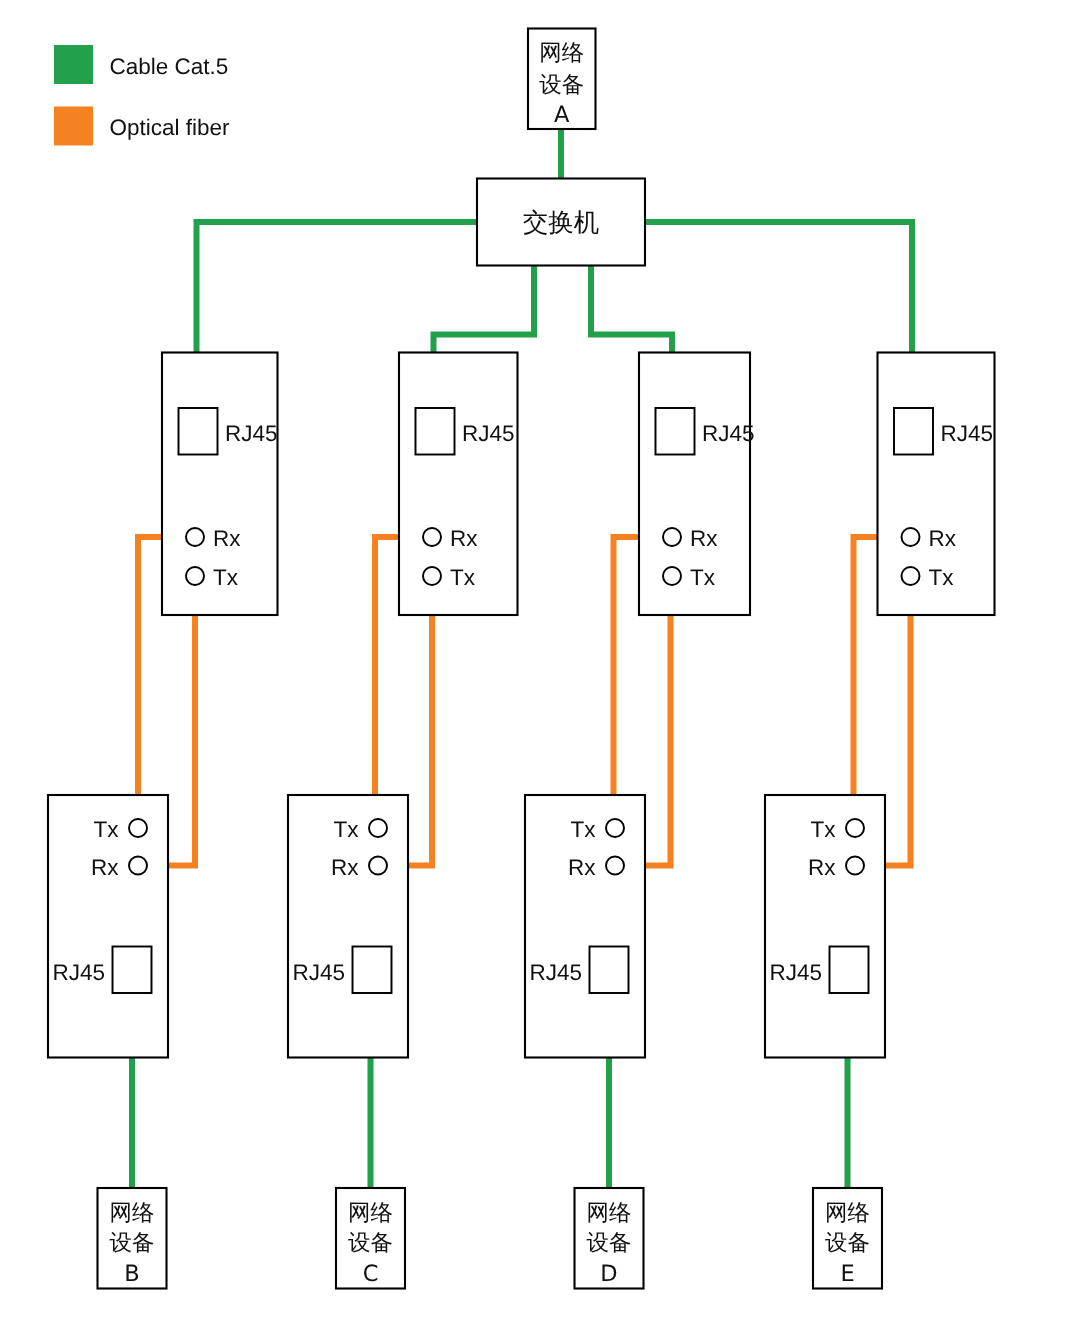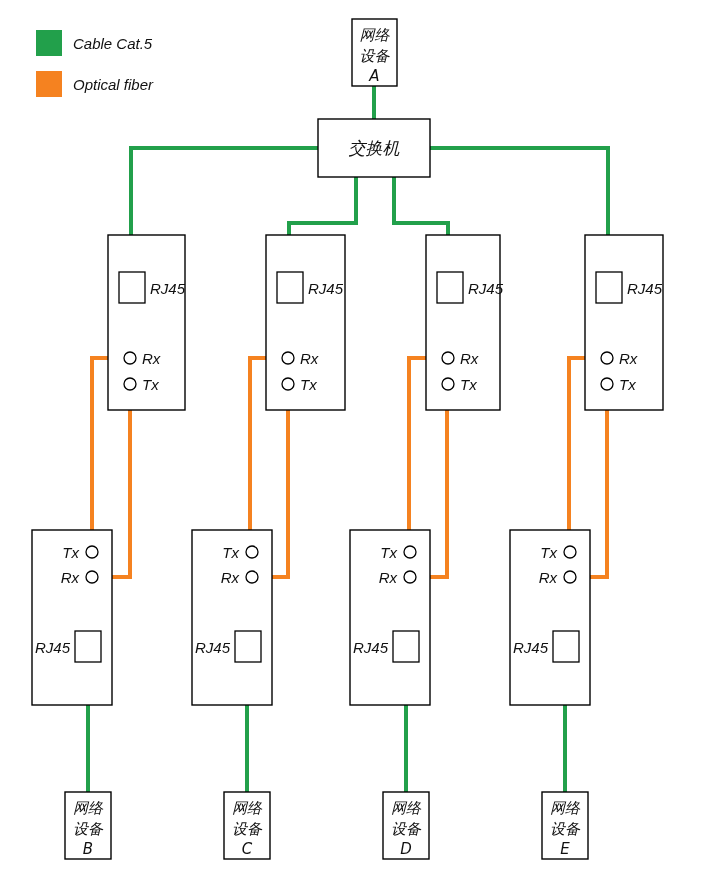--- a/index.html
+++ b/index.html
@@ -10,21 +10,20 @@
   }
   body {
     font-family: "Liberation Sans", "DejaVu Sans", sans-serif;
   }
   #diagram-root {
     position: relative;
     width: 712px;
     height: 887px;
     background: #ffffff;
     overflow: hidden;
-    font-style: italic;
   }
   svg#topology {
     display: block;
     width: 712px;
     height: 887px;
   }
   .box-fill {
     fill: #ffffff;
     stroke: #000000;
     stroke-width: 1.4;

